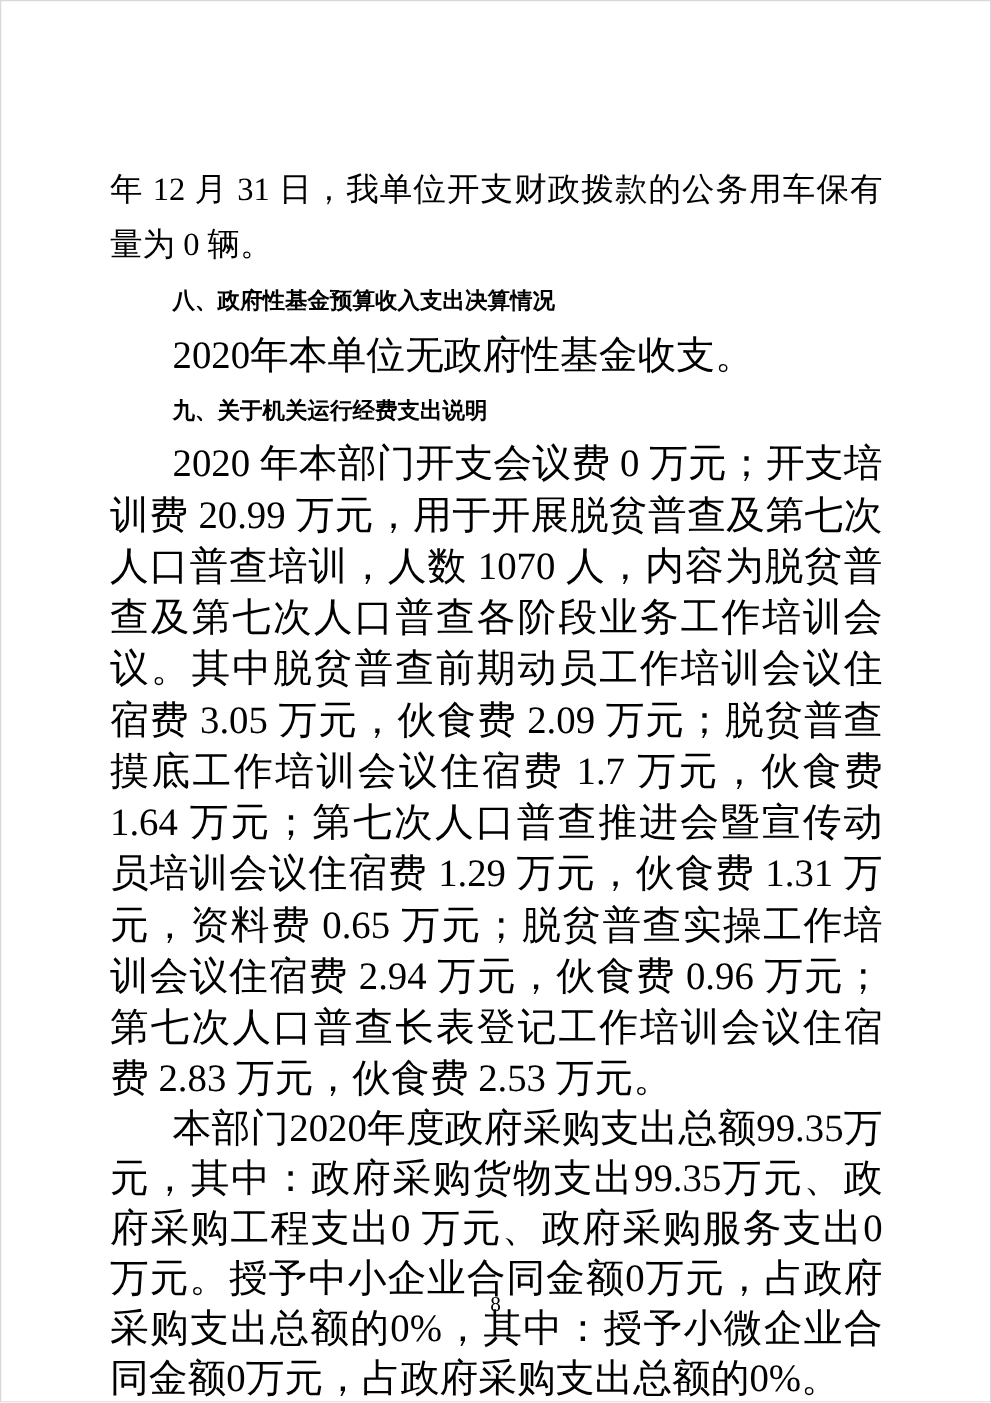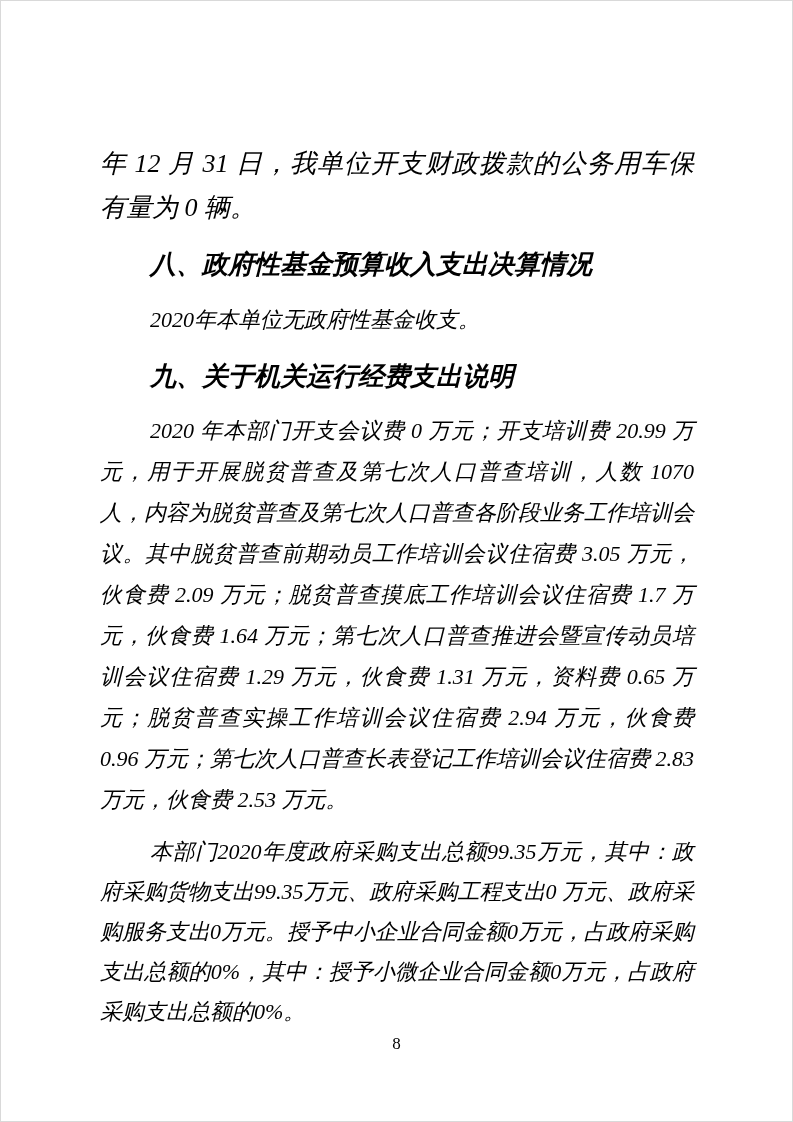--- a/index.html
+++ b/index.html
@@ -19,40 +19,39 @@
     color: #000000;
     box-sizing: border-box;
   }
   .content {
     position: absolute;
     top: 130px;
     left: 88px;
     width: 618px;
   }
   .content p {
-    margin: 12px;
+    margin: 0;
     padding: 0;
-    font-style: italic;
   }
   .body-line {
     font-size: 26px;
     line-height: 44px;
     text-align: justify;
     text-justify: inter-ideograph;
   }
   .heading {
     font-family: "Liberation Sans", "DejaVu Sans", sans-serif;
     font-weight: bold;
-    font-size: 26px;
+    font-size: 18px;
     line-height: 44px;
     text-indent: 50px;
     letter-spacing: 0px;
   }
   .para {
-    font-size: 22px;
+    font-size: 31px;
     text-indent: 50px;
     text-align: justify;
     text-justify: inter-ideograph;
   }
   .lh-normal { line-height: 42px; }
   .lh-single { line-height: 44px; }
   .lh-tight  { line-height: 41px; }
   .lh-medium { line-height: 40px; }
   .page-number {
     position: absolute;

